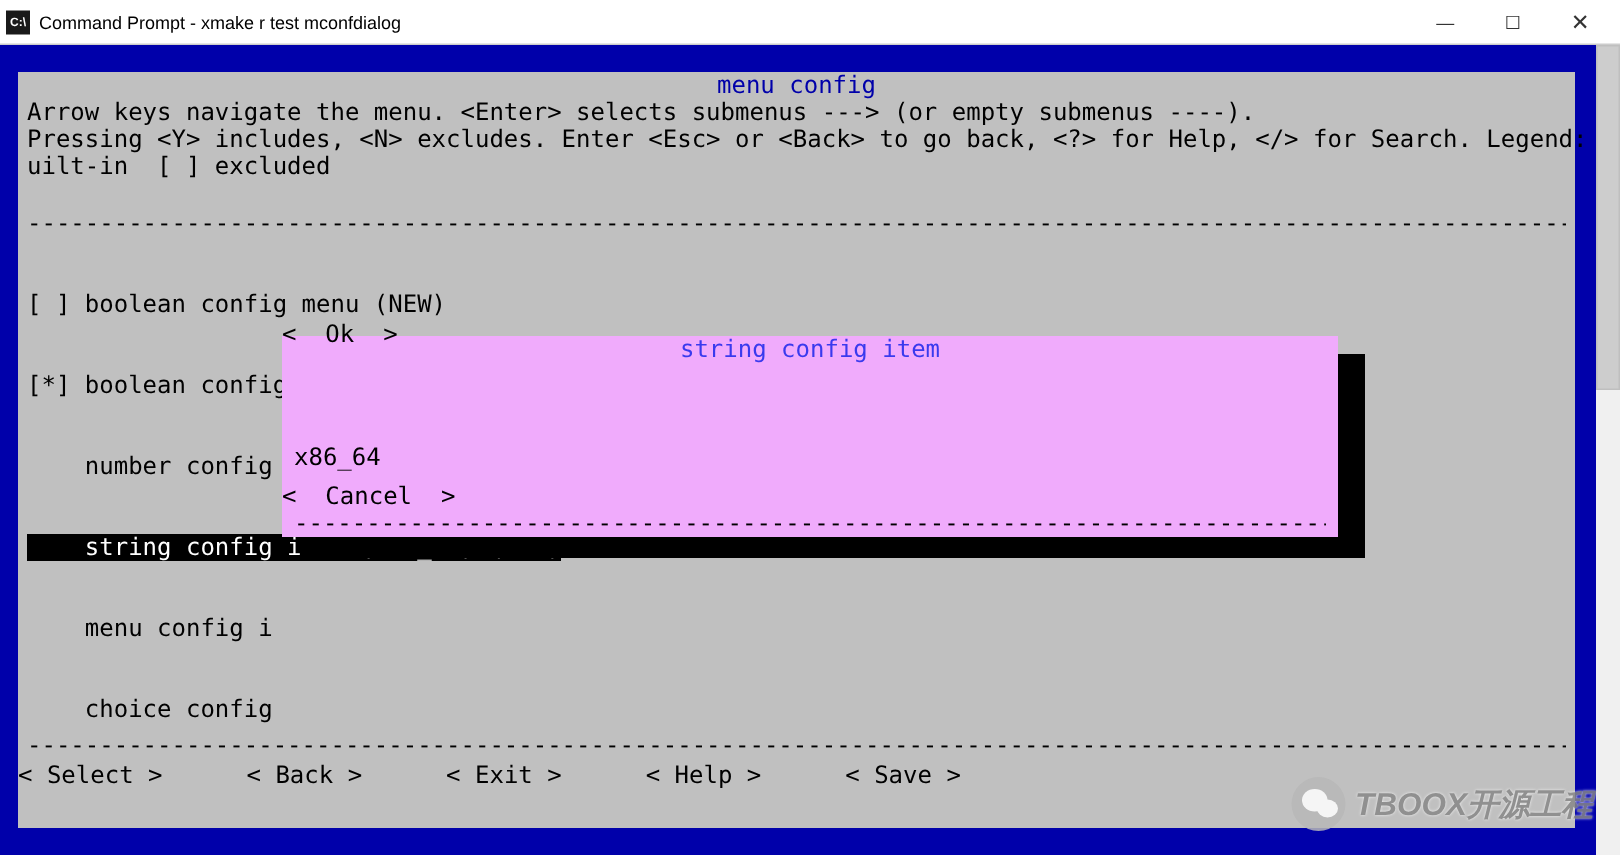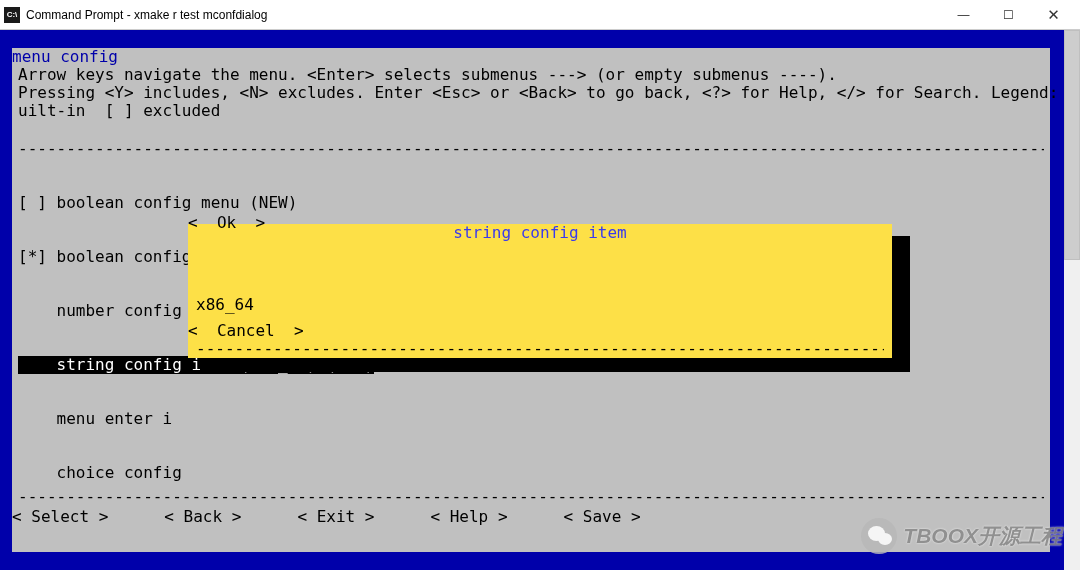--- a/index.html
+++ b/index.html
@@ -35,21 +35,21 @@
   .terminal-scrollbar .thumb {
     width:100%; height:230px; background:#cdcdcd; margin-top:0;
     border:1px solid #bfbfbf;
   }
   .main-box {
     position:absolute; left:12px; top:18px; right:30px; bottom:18px;
     background:#c0c0c0;
   }
   .mono { font-family:"Consolas","DejaVu Sans Mono",monospace; font-size:16px; line-height:18px; white-space:pre; }
   .main-title {
-    position:absolute; top:0; left:0; right:0; text-align:left;
+    position:absolute; top:0; left:0; right:0; text-align:center;
     color:#0000aa;
   }
   .help-text {
     position:absolute; top:18px; left:6px; right:6px; color:#000;
   }
   .separator {
     position:absolute; left:6px; right:6px; color:#000;
     overflow:hidden;
   }
   .sep1 { top:92px; }
@@ -63,21 +63,21 @@
     position:absolute; bottom:26px; left:0; right:0;
     display:flex; gap:56px; color:#000;
   }
   
   .dialog-shadow {
     position:absolute; left:188px; top:188px; width:710px; height:136px;
     background:#000;
   }
   .dialog {
     position:absolute; left:176px; top:176px; width:704px; height:134px;
-    background:#fde047; color:#000;
+    background:#f0abfc; color:#000;
   }
   .dialog-title { position:absolute; top:0; left:0; right:0; text-align:center; color:#3a3aee; }
   .dialog-body { position:absolute; top:18px; left:8px; right:8px; color:#000; }
   .dialog-value { position:absolute; top:72px; left:8px; color:#000; }
   .dialog-sep {
     position:absolute; bottom:0; left:8px; right:8px; color:#000; overflow:hidden;
   }
   .dialog-buttons {
     position:absolute; bottom:18px; left:0; right:0;
     display:flex; justify-content:center; gap:90px; color:#000;flex-direction:column;
@@ -120,21 +120,21 @@
     <div class="mono help-text">Arrow keys navigate the menu. &lt;Enter&gt; selects submenus ---&gt; (or empty submenus ----).
 Pressing &lt;Y&gt; includes, &lt;N&gt; excludes. Enter &lt;Esc&gt; or &lt;Back&gt; to go back, &lt;?&gt; for Help, &lt;/&gt; for Search. Legend: [*] b
 uilt-in  [ ] excluded</div>
     <div class="mono separator sep1">-----------------------------------------------------------------------------------------------------------------</div>
 
     <div class="mono menu-list">
       <span class="row">[ ] boolean config menu (NEW)</span>
       <span class="row">[*] boolean config item2</span>
       <span class="row">    number config item (6) (NEW)</span>
       <span class="row selected">    string config item (x86_64) (NEW)</span>
-      <span class="row">    menu enter i</span>
+      <span class="row">    menu config i</span>
       <span class="row">    choice config </span>
     </div>
 
     <div class="mono separator sep2">-----------------------------------------------------------------------------------------------------------------</div>
     <div class="mono bottom-buttons">
       <span>&lt; Select &gt;</span>
       <span>&lt; Back &gt;</span>
       <span>&lt; Exit &gt;</span>
       <span>&lt; Help &gt;</span>
       <span>&lt; Save &gt;</span>

